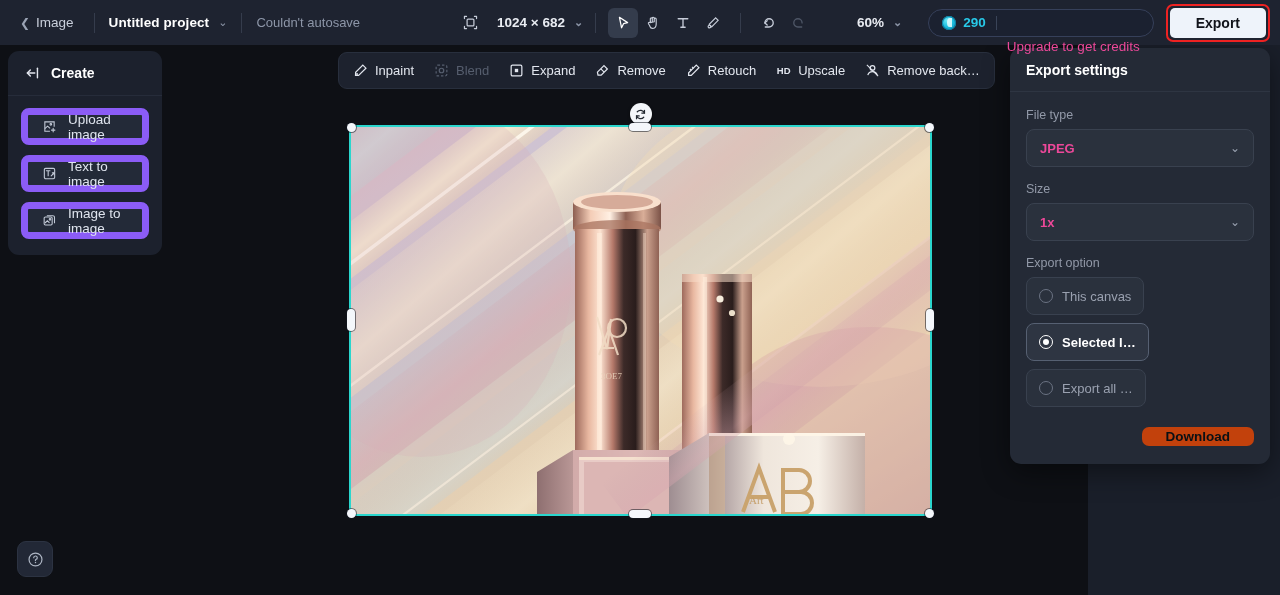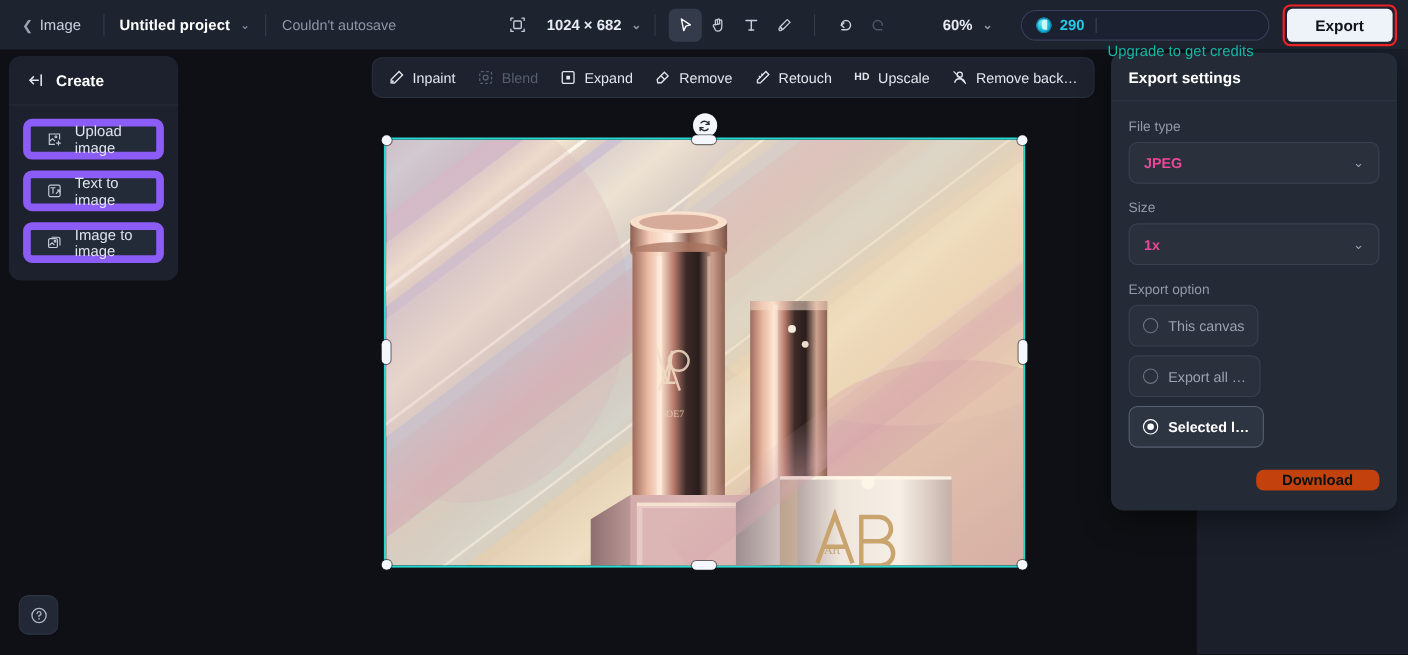--- a/index.html
+++ b/index.html
@@ -70,21 +70,21 @@
     box-shadow:0 0 0 1px #0d7fa3 inset;
   }
   .coin:after{
     content:""; position:absolute; left:4.5px; top:2.5px;
     width:5px; height:9px; background:#e8feff;
     border-radius:60% 0 0 60%;
     opacity:.85;
   }
   .credits-num{ font-size:13.5px; font-weight:bold; color:#28c9e8; }
   .pill-sep{ width:1px; height:14px; background:#3a4458; margin:0 10px; }
-  .upgrade{ font-size:13.5px; color:#14b8a6; cursor:pointer;margin-top:48px; }
+  .upgrade{ font-size:13.5px; color:#ec4899; cursor:pointer;margin-top:48px; }
   .export-wrap{
     border:2px solid #ee2222; border-radius:7px; padding:2px;
   }
   .export-btn{
     background:#eef3fa; color:#10131a;
     font-size:14px; font-weight:bold;
     border:none; border-radius:5px;
     padding:7px 26px; cursor:pointer;
   }
 
@@ -469,27 +469,27 @@
           <span class="ep-select-val">1x</span>
           <span class="caret2">⌄</span>
         </div>
 
         <div class="ep-label">Export option</div>
         <div class="ep-opts">
           <div class="ep-opt">
             <span class="radio"></span>
             <span class="ep-opt-label">This canvas</span>
           </div>
+          <div class="ep-opt sel">
+            <span class="radio"></span>
+            <span class="ep-opt-label">Selected l…</span>
+          </div>
           <div class="ep-opt">
             <span class="radio"></span>
             <span class="ep-opt-label">Export all …</span>
-          </div>
-          <div class="ep-opt sel">
-            <span class="radio"></span>
-            <span class="ep-opt-label">Selected l…</span>
           </div>
         </div>
 
         <div class="dl-row">
           <button class="dl-btn">Download</button>
         </div>
       </div>
     </div>
 
     <div class="help-btn">

